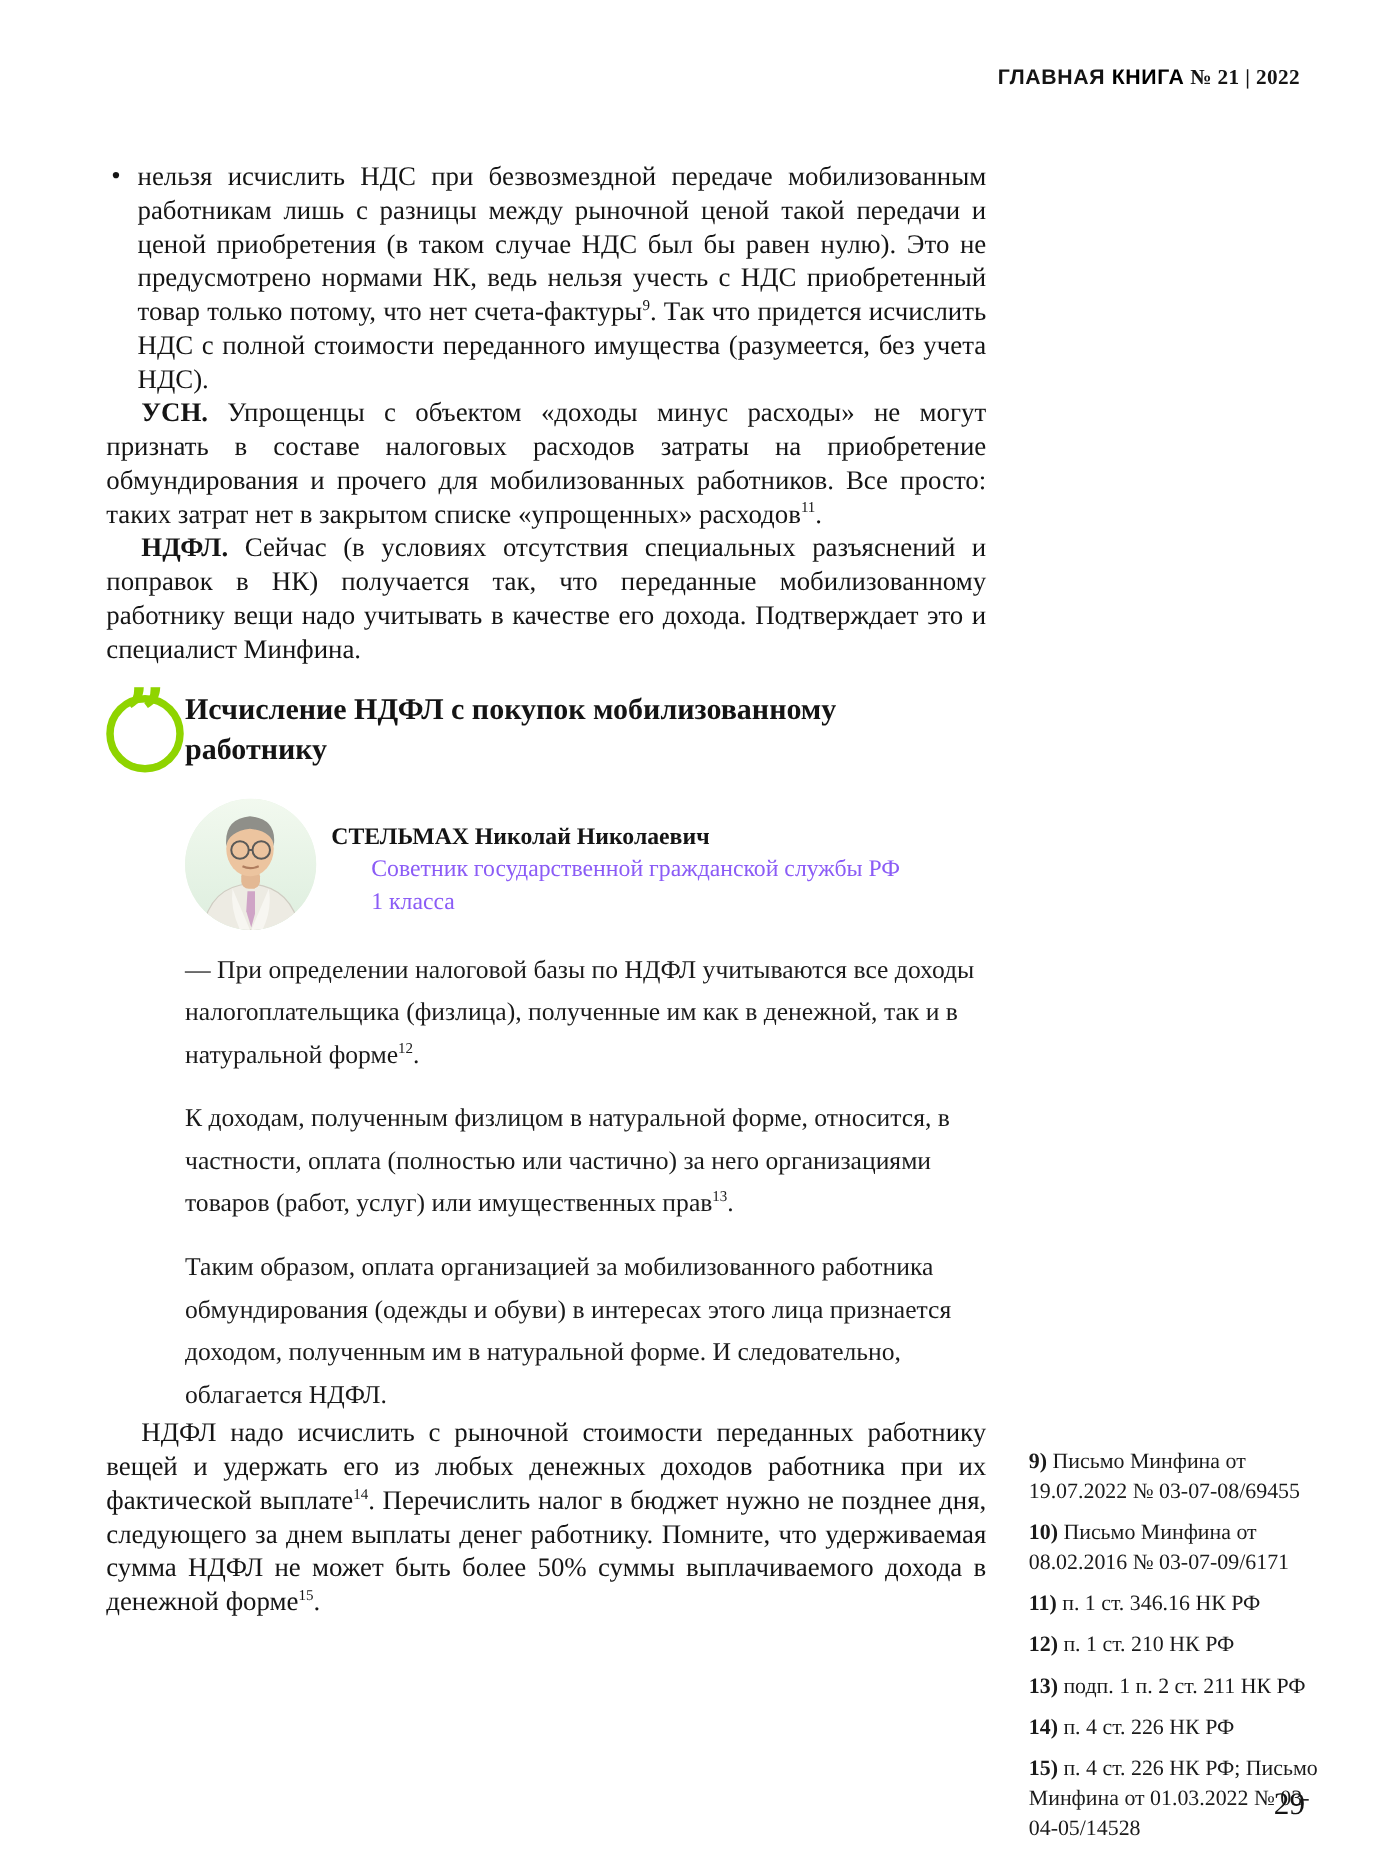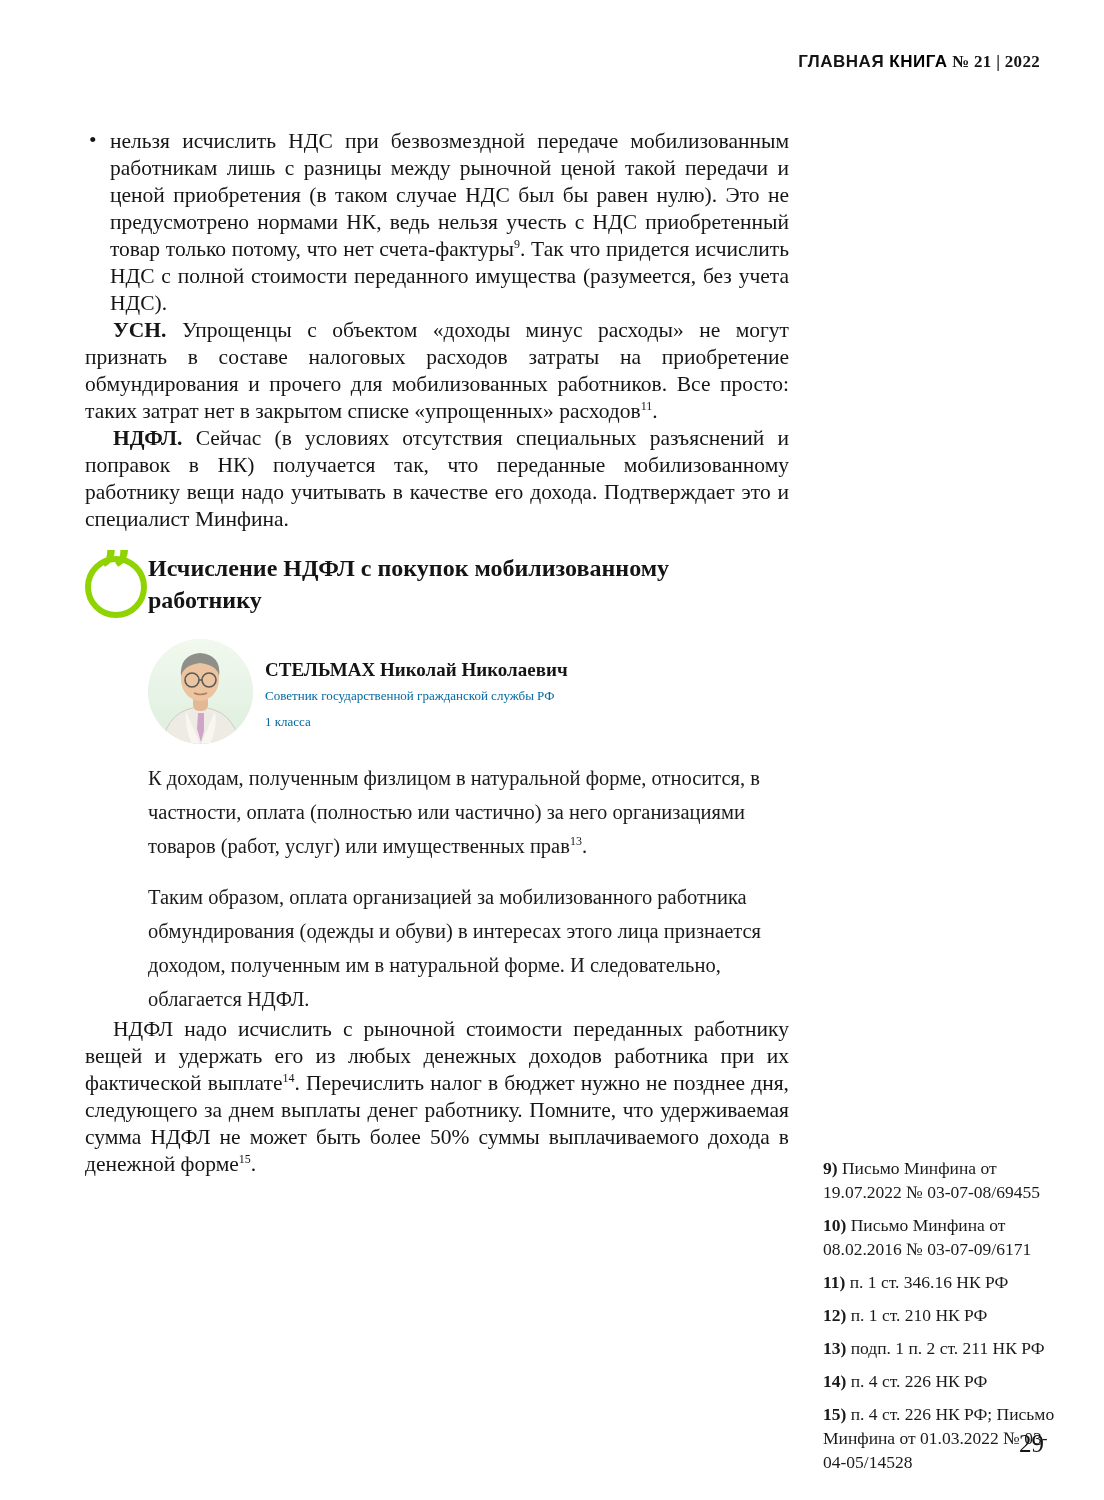--- a/index.html
+++ b/index.html
@@ -58,21 +58,21 @@
     color:#141414; max-width:600px;
   }
   .expert-row { display:flex; margin-top:23px; align-items:flex-start; }
   .expert-photo {
     width:105px; height:105px; border-radius:50%;
     overflow:hidden; flex:0 0 auto;
     background:#e9f4e6;
   }
   .expert-meta { margin-left:12px; padding-top:18px; }
   .expert-name { font-weight:bold; font-size:19px; line-height:26px; color:#141414; }
-  .expert-title { font-size:13px; line-height:26px; color:#0369a1; max-width:430px; }
+  .expert-title { font-size:19px; line-height:26px; color:#8b5cf6; max-width:430px;margin-left:32px; }
   .quote-par {
     font-size:20.5px; line-height:34px;
     text-align:left; color:#1a1a1a;
     max-width:660px; margin-top:17px;
   }
   .quote-par.first { margin-top:15px; }
   .quote-par sup { font-size:12px; line-height:0; }
 
   .closing-par { }
 
@@ -160,20 +160,21 @@
               </g>
             </svg>
           </div>
           <div class="expert-meta">
             <div class="expert-name">СТЕЛЬМАХ Николай Николаевич</div>
             <div class="expert-title">Советник государственной гражданской службы РФ</div>
             <div class="expert-title">1 класса</div>
           </div>
         </div>
 
+        <p class="quote-par first"><span><span>— При определении налоговой базы по НДФЛ учитываются все доходы налогоплательщика (физлица), полученные им как в денежной, так и в натуральной форме</span><sup>12</sup><span>.</span></span></p>
         <p class="quote-par"><span><span>К доходам, полученным физлицом в натуральной форме, относится, в частности, оплата (полностью или частично) за него организациями товаров (работ, услуг) или имущественных прав</span><sup>13</sup><span>.</span></span></p>
         <p class="quote-par"><span><span>Таким образом, оплата организацией за мобилизованного работника обмундирования (одежды и обуви) в интересах этого лица признается доходом, полученным им в натуральной форме. И следовательно, облагается НДФЛ.</span></span></p>
       </div>
     </div>
 
     <p class="body-par indent-par closing-par"><span><span>НДФЛ надо исчислить с рыночной стоимости переданных работнику вещей и удержать его из любых денежных доходов работника при их фактической выплате</span><sup>14</sup><span>. Перечислить налог в бюджет нужно не позднее дня, следующего за днем выплаты денег работнику. Помните, что удерживаемая сумма НДФЛ не может быть более 50% суммы выплачиваемого дохода в денежной форме</span><sup>15</sup><span>.</span></span></p>
   </div>
 
 
   <div class="footnotes" id="footnotes">

